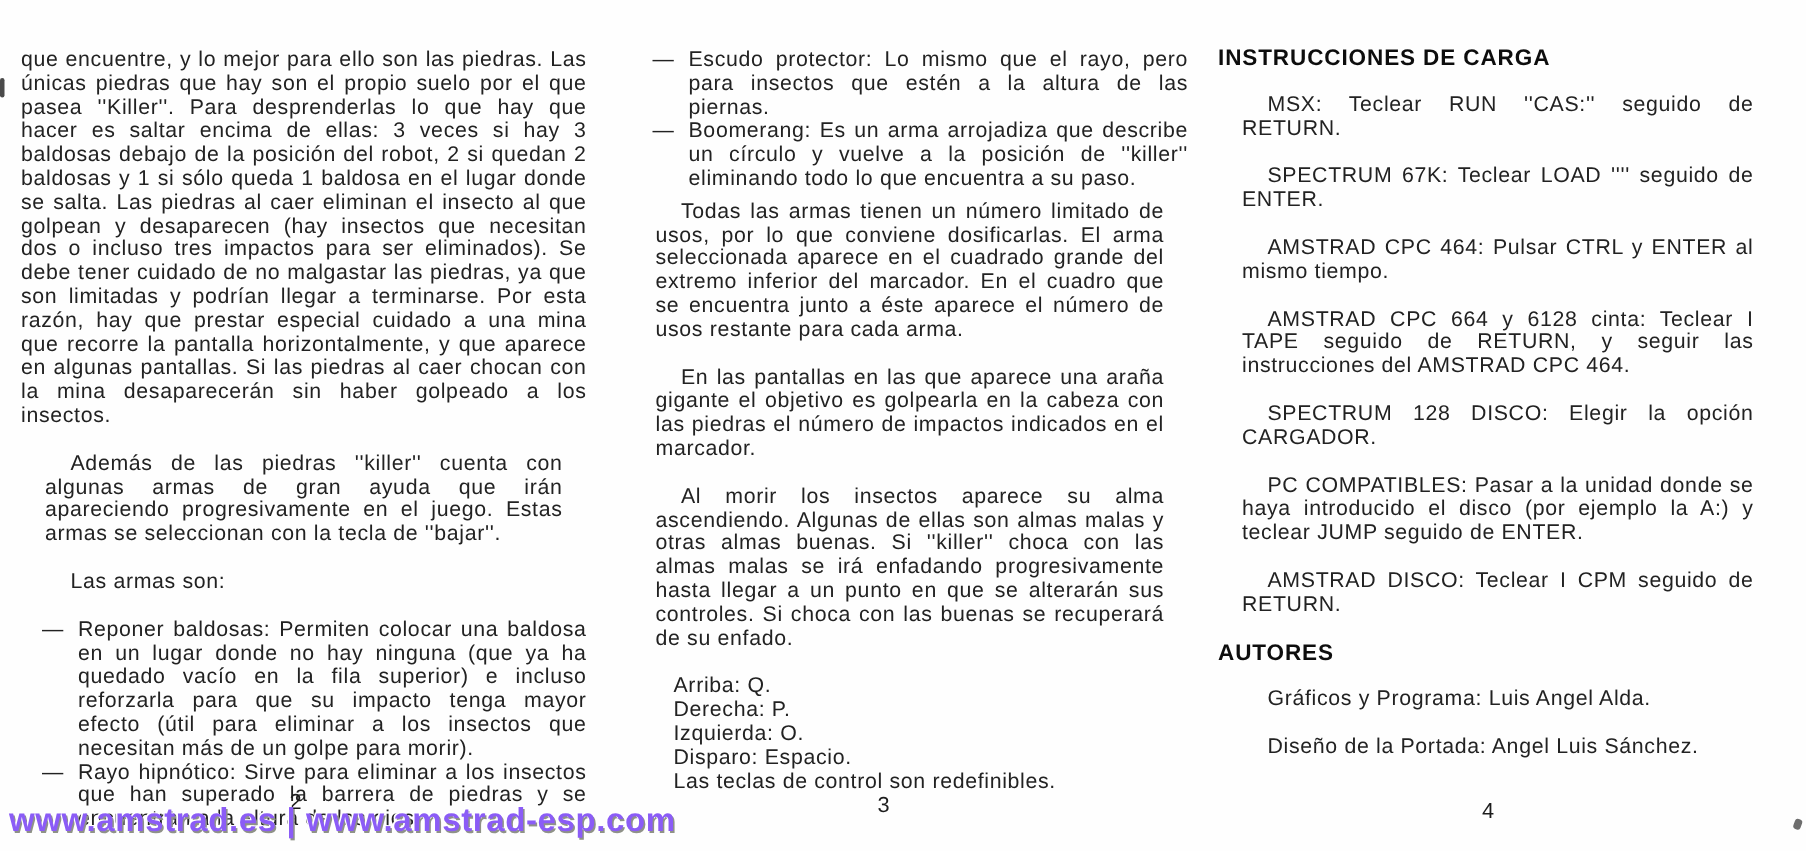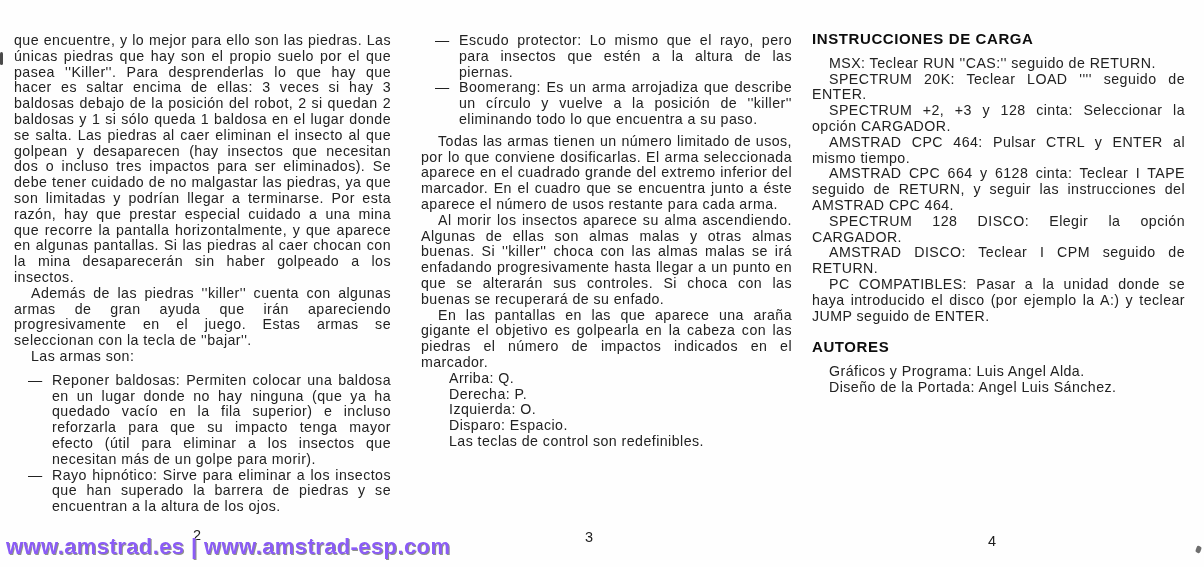--- a/index.html
+++ b/index.html
@@ -23,21 +23,21 @@
     line-height: 15.8px;
     letter-spacing: 0.45px;
     text-align: justify;
     color: #222;
   }
   #col-1 { left: 14px;  width: 377px; }
   #col-2 { left: 421px; width: 371px; }
   #col-3 { left: 812px; width: 373px; top: 31px; }
 
   .p { margin: 0; }
-  .p-indent { margin: 0; text-indent: 17px; }
+  .p-indent { margin: 16px; text-indent: 17px; }
 
   .li {
     position: relative;
     padding-left: 38px;
     margin: 0;
   }
   .li .dash {
     position: absolute;
     left: 14px;
     top: 0;
@@ -115,39 +115,38 @@
 <div class="col" id="col-2">
   <div class="li">
     <span class="dash">—</span>
     <span>Escudo protector: Lo mismo que el rayo, pero para insectos que estén a la altura de las piernas.</span>
   </div>
   <div class="li">
     <span class="dash">—</span>
     <span>Boomerang: Es un arma arrojadiza que describe un círculo y vuelve a la posición de ''killer'' eliminando todo lo que encuentra a su paso.</span>
   </div>
   <p class="p-indent mt6">Todas las armas tienen un número limitado de usos, por lo que conviene dosificarlas. El arma seleccionada aparece en el cuadrado grande del extremo inferior del marcador. En el cuadro que se encuentra junto a éste aparece el número de usos restante para cada arma.</p>
+  <p class="p-indent">En las pantallas en las que aparece una araña gigante el objetivo es golpearla en la cabeza con las piedras el número de impactos indicados en el marcador.</p>
   <p class="p-indent">Al morir los insectos aparece su alma ascendiendo. Algunas de ellas son almas malas y otras almas buenas. Si ''killer'' choca con las almas malas se irá enfadando progresivamente hasta llegar a un punto en que se alterarán sus controles. Si choca con las buenas se recuperará de su enfado.</p>
-  <p class="p-indent">En las pantallas en las que aparece una araña gigante el objetivo es golpearla en la cabeza con las piedras el número de impactos indicados en el marcador.</p>
   <p class="ctrl">Arriba: Q.</p>
   <p class="ctrl">Derecha: P.</p>
   <p class="ctrl">Izquierda: O.</p>
   <p class="ctrl">Disparo: Espacio.</p>
   <p class="ctrl">Las teclas de control son redefinibles.</p>
 </div>
 
 <div class="col" id="col-3">
   <h2 class="heading">INSTRUCCIONES DE CARGA</h2>
   <p class="p-indent">MSX: Teclear RUN ''CAS:'' seguido de RETURN.</p>
-  <p class="p-indent">SPECTRUM 20K: Teclear LOAD '''' seguido de ENTER.</p>
-  <p class="p-indent">SPECTRUM +2, +3 y 128 cinta: Seleccionar la opción CARGADOR.</p>
+  <p class="p-indent">SPECTRUM 67K: Teclear LOAD '''' seguido de ENTER.</p>
   <p class="p-indent">AMSTRAD CPC 464: Pulsar CTRL y ENTER al mismo tiempo.</p>
   <p class="p-indent">AMSTRAD CPC 664 y 6128 cinta: Teclear I TAPE seguido de RETURN, y seguir las instrucciones del AMSTRAD CPC 464.</p>
   <p class="p-indent">SPECTRUM 128 DISCO: Elegir la opción CARGADOR.</p>
+  <p class="p-indent">PC COMPATIBLES: Pasar a la unidad donde se haya introducido el disco (por ejemplo la A:) y teclear JUMP seguido de ENTER.</p>
   <p class="p-indent">AMSTRAD DISCO: Teclear I CPM seguido de RETURN.</p>
-  <p class="p-indent">PC COMPATIBLES: Pasar a la unidad donde se haya introducido el disco (por ejemplo la A:) y teclear JUMP seguido de ENTER.</p>
   <h2 class="heading autores">AUTORES</h2>
   <p class="p-indent">Gráficos y Programa: Luis Angel Alda.</p>
   <p class="p-indent">Diseño de la Portada: Angel Luis Sánchez.</p>
 </div>
 
 <span class="page-number" id="page-number-2">2</span>
 <span class="page-number" id="page-number-3">3</span>
 <span class="page-number" id="page-number-4">4</span>
 
 <div class="watermark">www.amstrad.es | www.amstrad-esp.com</div>

